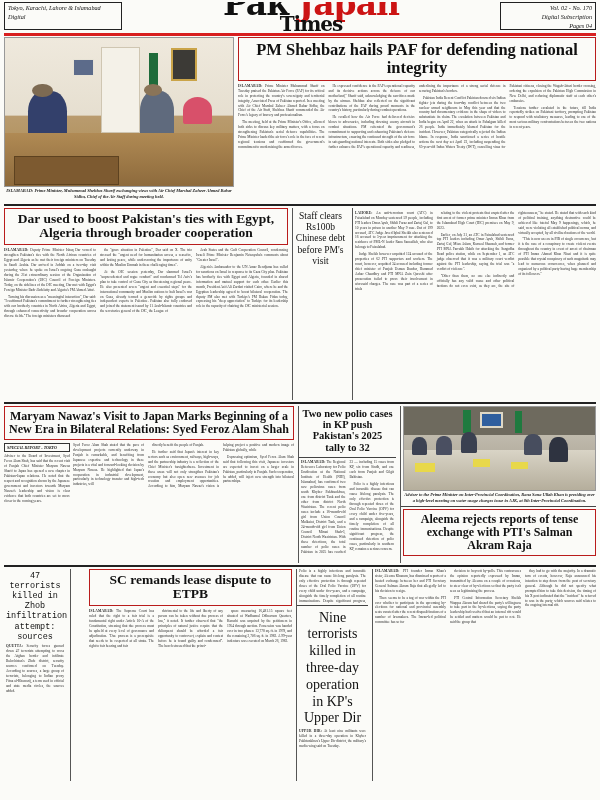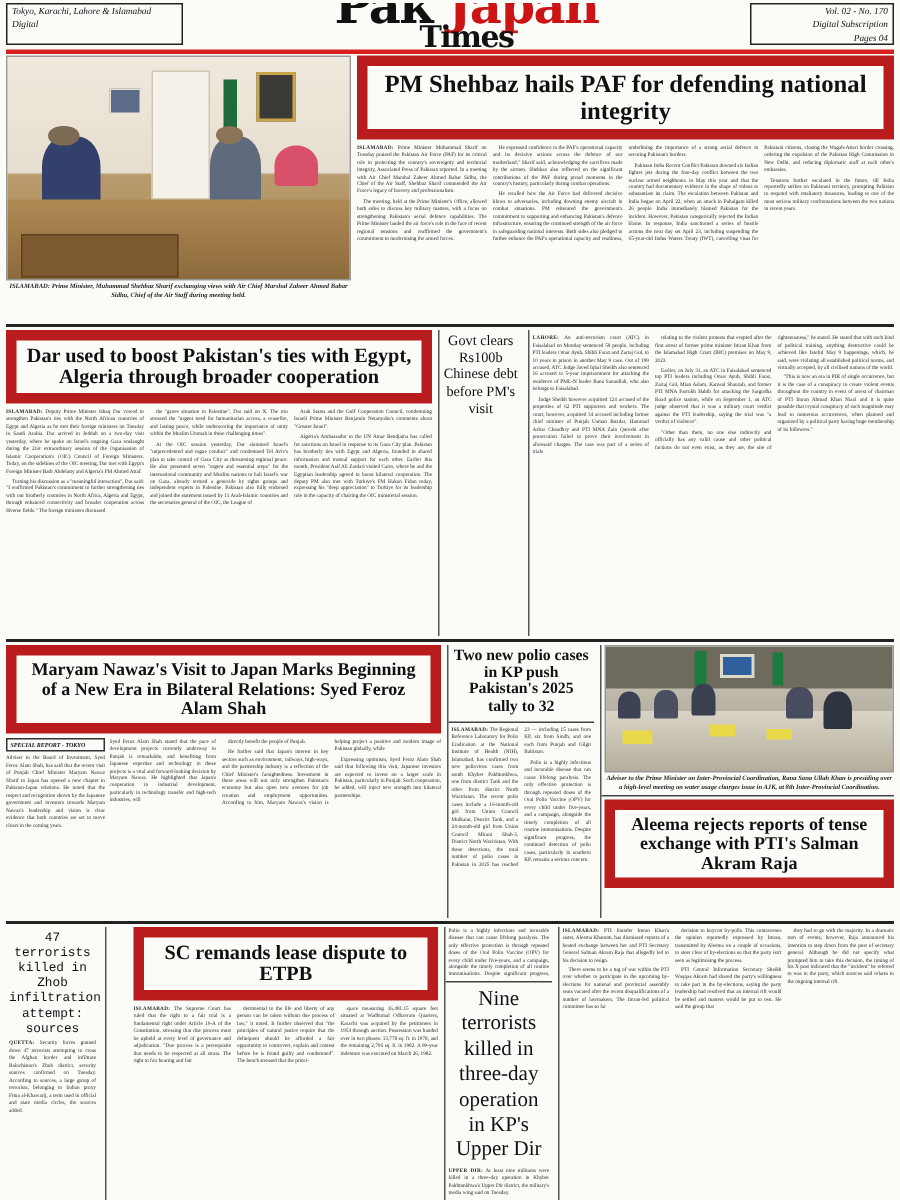--- a/index.html
+++ b/index.html
@@ -32,21 +32,21 @@
   .logo-l1 { font-size:33px; }
   .logo-l1 .blk { color:#111; }
   .logo-l1 .red { color:#cc1414; }
   .logo-l2 { font-size:20px; color:#111; }
 
   .redbar { height:3px; background:#d81f1f; margin:1px 0 1px 0; }
 
   
   .cols { display:flex; gap:4px; }
 
-  .box { border:7px solid #b91c1c; }
+  .box { border:1px solid #b91c1c; }
   .hl {
     font-family:"Liberation Serif", serif;
     font-weight:bold; text-align:center; line-height:1.08;
     color:#111;
   }
   .hl-xl { font-size:16.5px; padding:3px 4px; }
   .hl-lg { font-size:13.5px; padding:3px 4px; }
   .hl-md { font-size:12px; padding:3px 4px; }
   .hl-sm { font-size:10.5px; padding:2px 3px; }
   .hl-plain { font-size:9.5px; text-align:center; font-weight:normal; line-height:1.2; }
@@ -154,21 +154,21 @@
            <span>Deputy Prime Minister Ishaq Dar vowed to strengthen Pakistan's ties with the North African countries of Egypt and Algeria as he met their foreign ministers on Tuesday in Saudi Arabia. Dar arrived in Jeddah on a two-day visit yesterday, where he spoke on Israel's ongoing Gaza onslaught during the 21st extraordinary session of the Organisation of Islamic Cooperation's (OIC) Council of Foreign Ministers. Today, on the sidelines of the OIC meeting, Dar met with Egypt's Foreign Minister Badr Abdelatty and Algeria's FM Ahmed Attaf.</span></p>
         <p>Turning his discussion as a "meaningful interaction", Dar said: "I reaffirmed Pakistan's commitment to further strengthening ties with our brotherly countries in North Africa, Algeria and Egypt, through enhanced connectivity and broader cooperation across diverse fields." The foreign ministers discussed</p>
         <p>the "grave situation in Palestine", Dar said on X. The trio stressed the "urgent need for humanitarian access, a ceasefire, and lasting peace, while underscoring the importance of unity within the Muslim Ummah in these challenging times".</p>
         <p>At the OIC session yesterday, Dar slammed Israel's "unprecedented and rogue conduct" and condemned Tel Aviv's plan to take control of Gaza City as threatening regional peace. He also presented seven "urgent and essential steps" for the international community and Muslim nations to halt Israel's war on Gaza, already termed a genocide by rights groups and independent experts in Palestine. Pakistan also fully endorsed and joined the statement issued by 11 Arab-Islamic countries and the secretaries general of the OIC, the League of</p>
         <p>Arab States and the Gulf Cooperation Council, condemning Israeli Prime Minister Benjamin Netanyahu's comments about "Greater Israel".</p>
         <p>Algeria's Ambassador to the UN Amar Bendjama has called for sanctions on Israel in response to its Gaza City plan. Pakistan has brotherly ties with Egypt and Algeria, founded in shared information and mutual support for each other. Earlier this month, President Asif Ali Zardari visited Cairo, where he and the Egyptian leadership agreed to boost bilateral cooperation. The deputy PM also met with Turkiye's FM Hakan Fidan today, expressing his "deep appreciation" to Turkiye for its leadership role in the capacity of chairing the OIC ministerial session.</p>
       </div>
     </div>
 
     <div style="width:56px;" class="vrule">
-      <div class="hl hl-plain" style="padding:3px 2px;">Govt clears Rs100b Chinese debt before PM's visit</div>
+      <div class="hl hl-plain" style="padding:3px 2px;">Staff clears Rs100b Chinese debt before PM's visit</div>
     </div>
 
     <div style="flex:1;" class="vrule">
       <div class="bt c3" style="margin:3px 0 0 2px;height:152px;overflow:hidden;">
         <p><span class="dl">LAHORE:</span>
            <span>An anti-terrorism court (ATC) in Faisalabad on Monday sentenced 59 people, including PTI leaders Omar Ayub, Shibli Faraz and Zartaj Gul, to 10 years in prison in another May 9 case. Out of 199 accused, ATC Judge Javed Iqbal Sheikh also sentenced 16 accused to 5-year imprisonment for attacking the residence of PML-N leader Rana Sanaullah, who also belongs to Faisalabad.</span></p>
         <p>Judge Sheikh however acquitted 124 accused of the properties of 62 PTI supporters and workers. The court, however, acquitted 34 accused including former chief minister of Punjab Usman Buzdar, Hammad Azhar Chaudhry and PTI MNA Zain Qureshi after prosecution failed to prove their involvement in aforesaid charges. The case was part of a series of trials</p>
         <p>relating to the violent protests that erupted after the first arrest of former prime minister Imran Khan from the Islamabad High Court (IHC) premises on May 9, 2023.</p>
         <p>Earlier, on July 31, an ATC in Faisalabad sentenced top PTI leaders including Omar Ayub, Shibli Faraz, Zartaj Gul, Mian Aslam, Kanwal Shauzab, and former PTI MNA Farrukh Habib for attacking the Sargodha Road police station, while on September 1, an ATC judge observed that it was a military court verdict against the PTI leadership, saying the trial was "a verdict of violence".</p>
         <p>"Other than them, no one else indirectly and officially has any valid cause and other political factions do not even exist, as they are, the site of righteousness," he stated. He stated that with such kind of political training, anything destructive could be achieved like fateful May 9 happenings, which, he said, were violating all established political norms, and virtually accepted, by all civilised nations of the world.</p>

